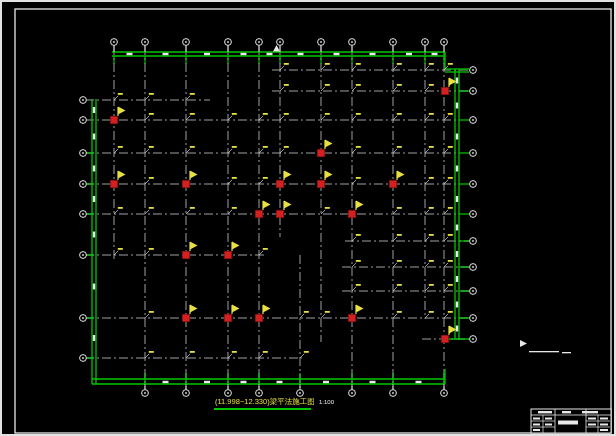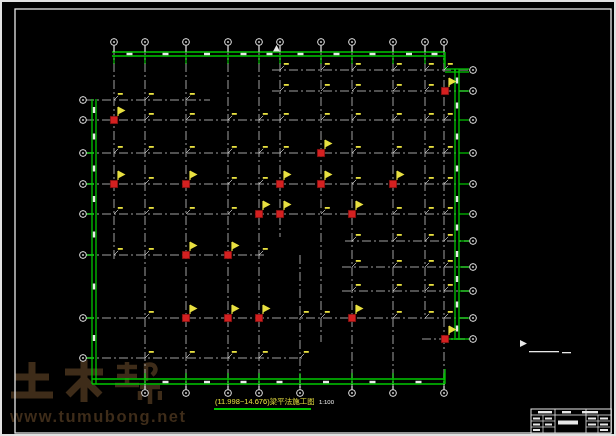--- a/index.html
+++ b/index.html
@@ -15,32 +15,20 @@
   .plan-scale{position:absolute;left:317px;top:397px;z-index:3;font-size:6px;
               color:#e8e8e8;white-space:nowrap;}
   .title-underline{position:absolute;left:212px;top:406px;width:97px;height:2px;
               background:var(--outline-color,#00c800);z-index:3;}
 </style>
 </head>
 <body>
 
 <div class="sheet">
 
-  <div class="watermark">
-    <svg width="152" height="48" viewBox="0 0 152 48" fill="none" stroke="#3e2c19" stroke-width="7" aria-label="土木帮">
-
-      <path d="M22,4 V37 M5,19 H39 M1,37 H43"></path>
-
-      <path d="M74,2 V44 M55,14 H93 M74,21 L58,37 M74,21 L90,37"></path>
-
-      <path d="M107,9 H127 M107,18 H127 M105,27 H129 M117,4 V27 M136,5 V23 M136,7 C146,5 148,12 142,17 M130,29 H150 M140,27 V46 M130,33 V42 M150,33 V42" stroke-width="4.5"></path>
-    </svg>
-    
-    <div class="wm-url">www.tumubong.net</div>
-  </div>
 
   <svg id="plan" width="616" height="436">
       <g>
         <line x1="112" y1="44" x2="112" y2="258" stroke="#b2b2b2" stroke-width="0.9" stroke-dasharray="9 3 2 3"></line>
         <line x1="143" y1="44" x2="143" y2="387" stroke="#b2b2b2" stroke-width="0.9" stroke-dasharray="9 3 2 3"></line>
         <line x1="184" y1="44" x2="184" y2="387" stroke="#b2b2b2" stroke-width="0.9" stroke-dasharray="9 3 2 3"></line>
         <line x1="226" y1="44" x2="226" y2="387" stroke="#b2b2b2" stroke-width="0.9" stroke-dasharray="9 3 2 3"></line>
         <line x1="257" y1="44" x2="257" y2="387" stroke="#b2b2b2" stroke-width="0.9" stroke-dasharray="9 3 2 3"></line>
         <line x1="278" y1="44" x2="278" y2="235" stroke="#b2b2b2" stroke-width="0.9" stroke-dasharray="9 3 2 3"></line>
         <line x1="298" y1="253" x2="298" y2="387" stroke="#b2b2b2" stroke-width="0.9" stroke-dasharray="9 3 2 3"></line>
@@ -484,16 +472,16 @@
         <rect x="543" y="421.5" width="7" height="2" fill="#e8e8e8"></rect>
         <rect x="531" y="427" width="7" height="2" fill="#e8e8e8"></rect>
         <rect x="586" y="415.5" width="8" height="2" fill="#e8e8e8"></rect>
         <rect x="598" y="415.5" width="8" height="2" fill="#e8e8e8"></rect>
         <rect x="586" y="421.5" width="8" height="2" fill="#e8e8e8"></rect>
         <rect x="598" y="421.5" width="8" height="2" fill="#e8e8e8"></rect>
         <rect x="598" y="427" width="8" height="2" fill="#e8e8e8"></rect>
       </g>
     </svg>
 
-  <div class="plan-title">(11.998~14.676)梁平法施工图</div>
+  <div class="plan-title">(11.998~12.330)梁平法施工图</div>
   <div class="plan-scale">1:100</div>
   <div class="title-underline"></div>
 </div>
 
 </body></html>

